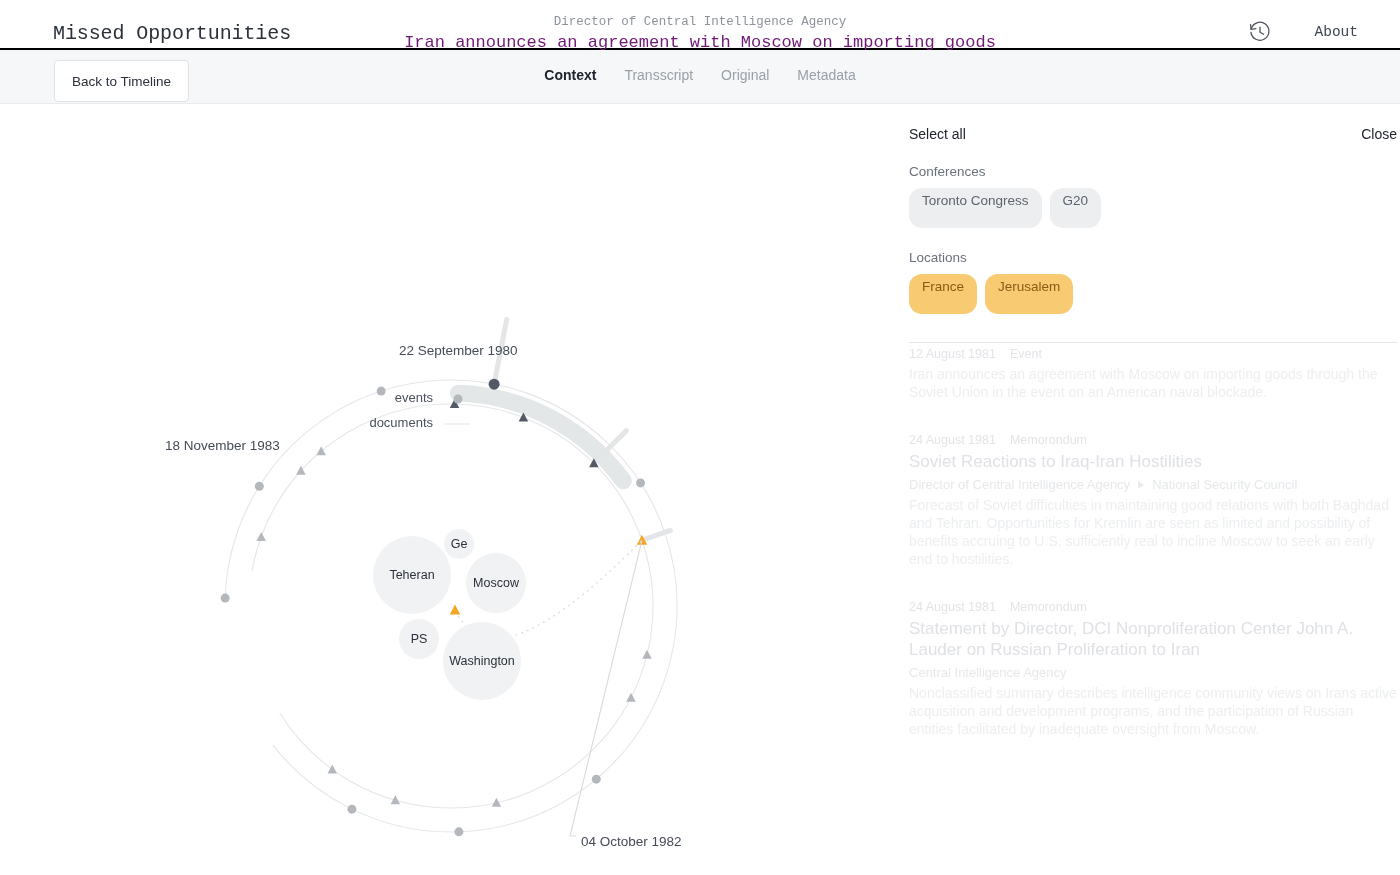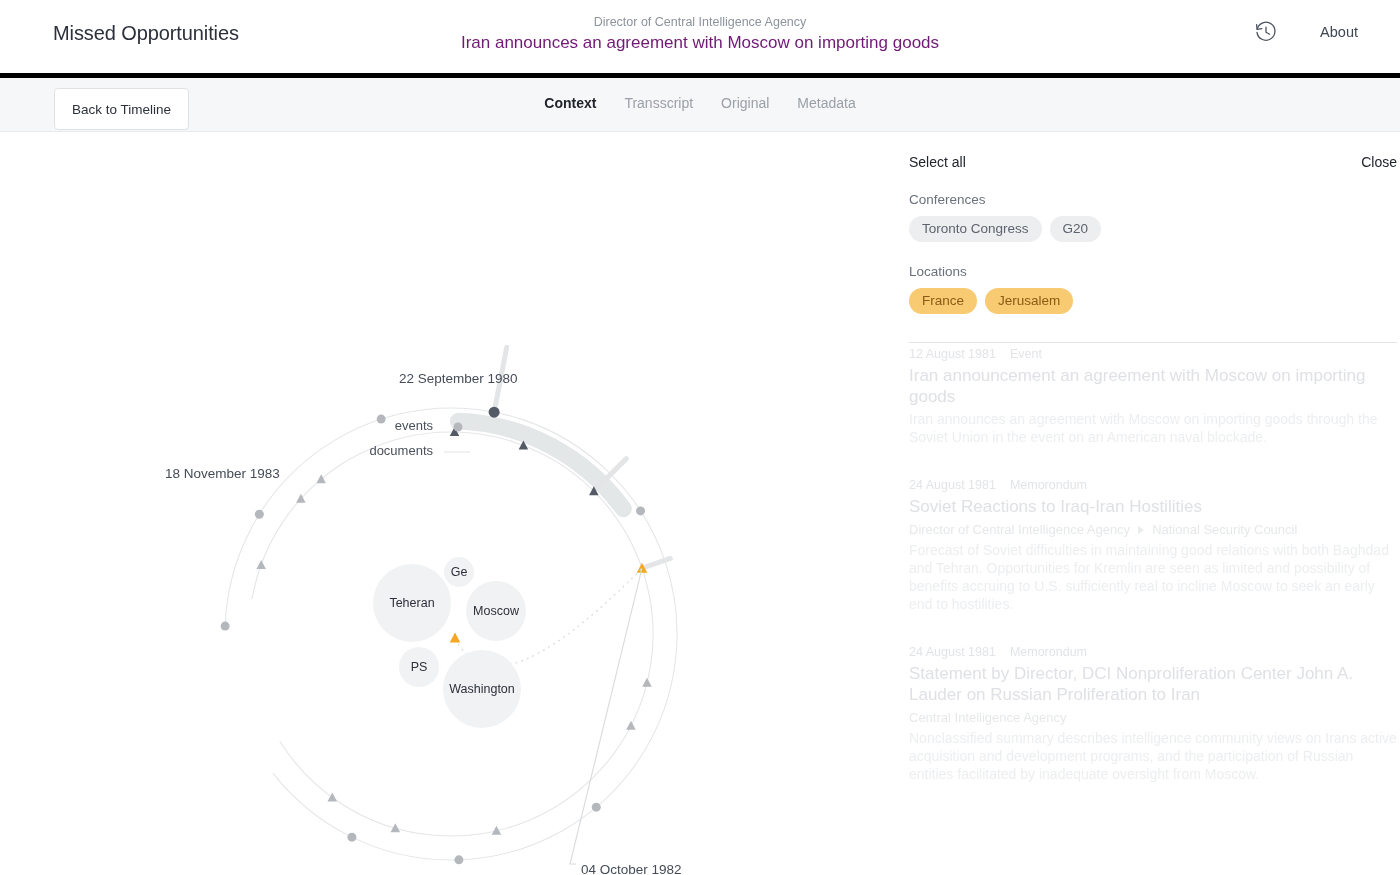--- a/index.html
+++ b/index.html
@@ -9,25 +9,26 @@
     width: 1400px; height: 875px;
     background: #ffffff;
     font-family: "Liberation Sans", sans-serif;
     color: #2e3440;
     overflow: hidden;
   }
 
   
   .topbar {
     position: relative;
-    height: 78px;
-    background: #ffffff;
-    border-bottom: 5px solid #000000;
+    height: 50px;
+    background: #ffffff;
+    border-bottom: 2px solid #000000;
     display: flex;
     align-items: center;
+    font-family: Liberation Mono, monospace;
   }
   .brand {
     position: absolute;
     left: 53px;
     top: 22px;
     font-size: 20px;
     font-weight: 400;
     letter-spacing: -0.1px;
     color: #2b303b;
   }
@@ -157,21 +158,21 @@
   }
   .facet-group { margin-top: 22px; }
   .facet-title {
     font-size: 13.5px;
     color: #6a717b;
     margin-bottom: 9px;
   }
   .chip-row { display: flex; flex-wrap: wrap; gap: 8px; }
   .chip {
     border-radius: 13px;
-    padding: 5px 13px 6px;
+    padding: 5px 13px 20px;
     font-size: 13.5px;
     line-height: 15px;
     cursor: pointer;
     white-space: nowrap;
   }
   .chip.off { background: #eceef0; color: #5d646e; }
   .chip.on  { background: #f8ca72; color: #8a5b16; }
 
   .divider {
     margin-top: 28px;
@@ -355,21 +356,20 @@
 
     <div class="divider"></div>
 
     <div class="results">
 
       <div class="result-item">
         <div class="result-meta">
           <span>12 August 1981</span>
           <span>Event</span>
         </div>
-        <div class="result-title">Iran announcement an agreement with Moscow on importing goods</div>
         <div class="result-desc">Iran announces an agreement with Moscow on importing goods through the Soviet Union in the event on an American naval blockade.</div>
       </div>
 
       <div class="result-item">
         <div class="result-meta">
           <span>24 August 1981</span>
           <span>Memorondum</span>
         </div>
         <div class="result-title">Soviet Reactions to Iraq-Iran Hostilities</div>
         <div class="result-source">

